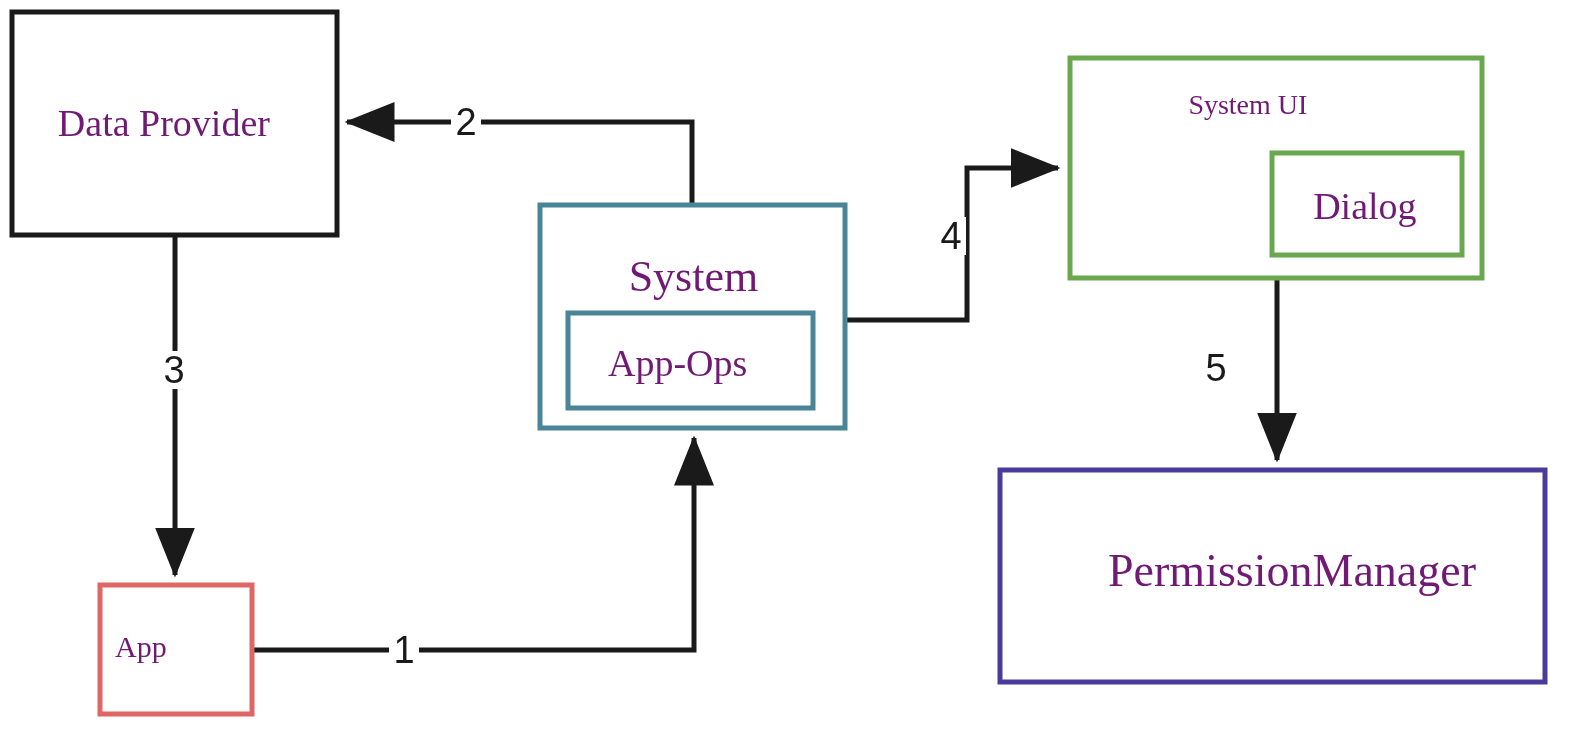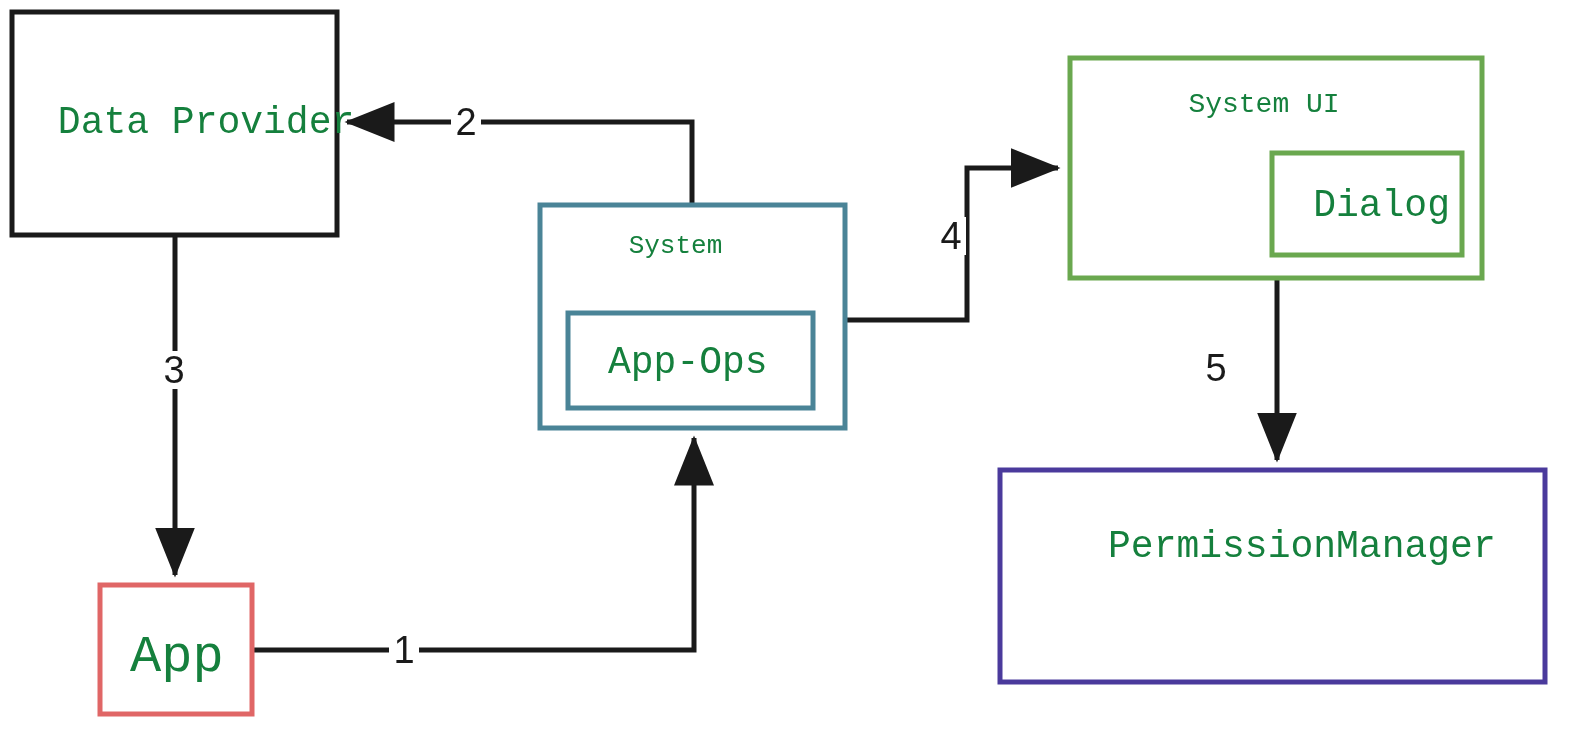--- a/index.html
+++ b/index.html
@@ -19,22 +19,22 @@
   }
   #diagram-svg {
     position: absolute;
     left: 0;
     top: 0;
     width: 1588px;
     height: 740px;
   }
   .node-label {
     position: absolute;
-    font-family: Liberation Mono, monospace;
-    color: #15803d;
+    font-family: Liberation Serif, serif;
+    color: #701a75;
     white-space: nowrap;
     text-align: center;
     line-height: 1;
     pointer-events: none;
   }
   .edge-label {
     position: absolute;
     font-family: "Liberation Sans", sans-serif;
     color: #1a1a1a;
     white-space: nowrap;
@@ -78,26 +78,26 @@
       </g>
   </svg>
 
   <div id="labels-layer">
       <div class="edge-label" style="font-size: 38px; left: 389.43px; top: 631px;">1</div>
       <div class="edge-label" style="font-size: 38px; left: 451.43px; top: 103px;">2</div>
       <div class="edge-label" style="font-size: 38px; left: 159.43px; top: 351px;">3</div>
       <div class="edge-label" style="font-size: 38px; left: 936.43px; top: 217px;">4</div>
       <div class="edge-label" style="font-size: 38px; left: 1201.43px; top: 349px;">5</div>
       <div class="node-label" style="font-size: 38px; left: 57.8359px; top: 104px;">Data Provider</div>
-      <div class="node-label" style="font-size: 26px; left: 628.648px; top: 233px;">System</div>
+      <div class="node-label" style="font-size: 44px; left: 628.648px; top: 255px;">System</div>
       <div class="node-label" style="font-size: 38px; left: 595.016px; top: 344px; margin-left: 13px;">App-Ops</div>
       <div class="node-label" style="font-size: 28px; left: 1188.38px; top: 91px;">System UI</div>
       <div class="node-label" style="font-size: 38px; left: 1313.13px; top: 187px;">Dialog</div>
-      <div class="node-label" style="font-size: 52px; left: 130px; top: 632px;">App</div>
-      <div class="node-label" style="font-size: 38px; left: 1108.04px; top: 528px;">PermissionManager</div>
+      <div class="node-label" style="font-size: 30px; left: 115px; top: 632px;">App</div>
+      <div class="node-label" style="font-size: 46px; left: 1108.04px; top: 548px;">PermissionManager</div>
     </div>
   <div id="hit-layer">
       <div class="box-hit" style="left: 12px; top: 12px; width: 325px; height: 223px;"></div>
       <div class="box-hit" style="left: 540px; top: 205px; width: 305px; height: 223px;"></div>
       <div class="box-hit" style="left: 568px; top: 313px; width: 245px; height: 95px;"></div>
       <div class="box-hit" style="left: 1070px; top: 58px; width: 412px; height: 220px;"></div>
       <div class="box-hit" style="left: 1272px; top: 153px; width: 190px; height: 102px;"></div>
       <div class="box-hit" style="left: 100px; top: 585px; width: 152px; height: 129px;"></div>
       <div class="box-hit" style="left: 1000px; top: 470px; width: 545px; height: 212px;"></div>
     </div>

